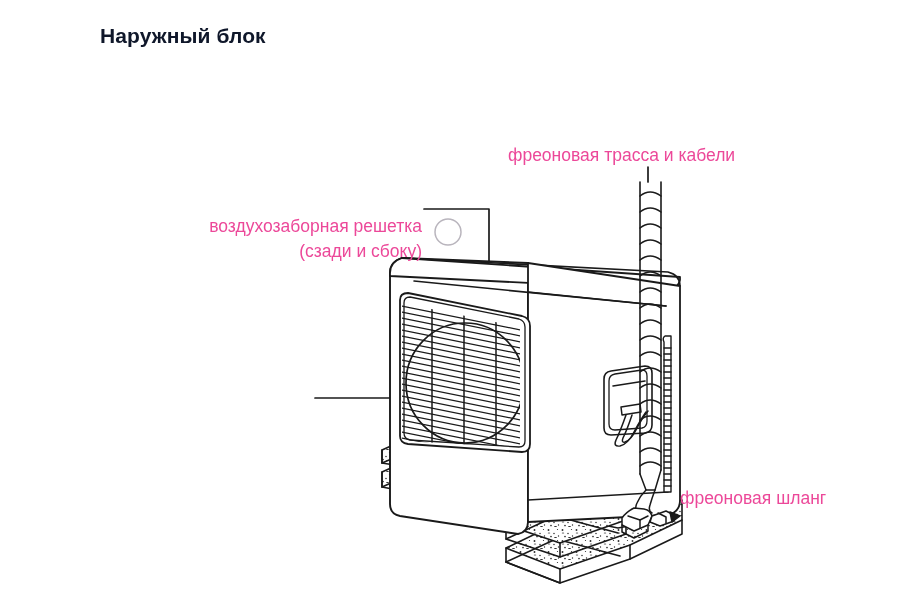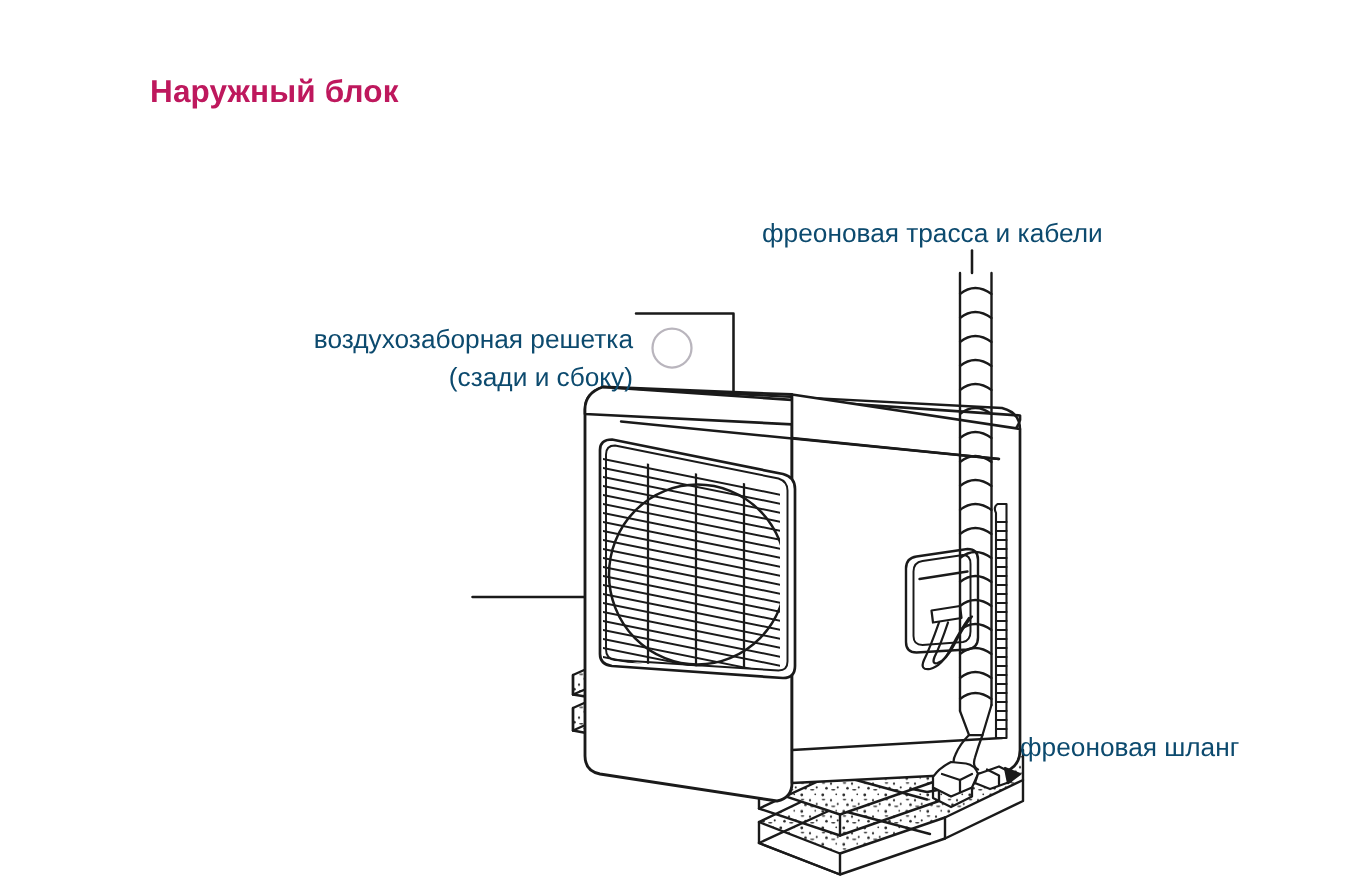--- a/index.html
+++ b/index.html
@@ -14,29 +14,28 @@
     background: #ffffff;
     overflow: hidden;
     font-family: "Liberation Sans", sans-serif;
   }
   #title {
     position: absolute;
     left: 100px;
     top: 24px;
     font-size: 21px;
     font-weight: bold;
-    color: #be185d;
+    color: #0f172a;
     letter-spacing: 0.1px;
     white-space: nowrap;
-    margin-top: 26px;
   }
   .lbl {
     position: absolute;
     font-size: 17.5px;
-    color: #0c4a6e;
+    color: #ec4899;
     white-space: nowrap;
     line-height: 25px;
   }
   #lbl-intake {
     left: 132px;
     top: 186px;
     text-align: right;
     width: 290px;
     margin-top: 28px;
   }

